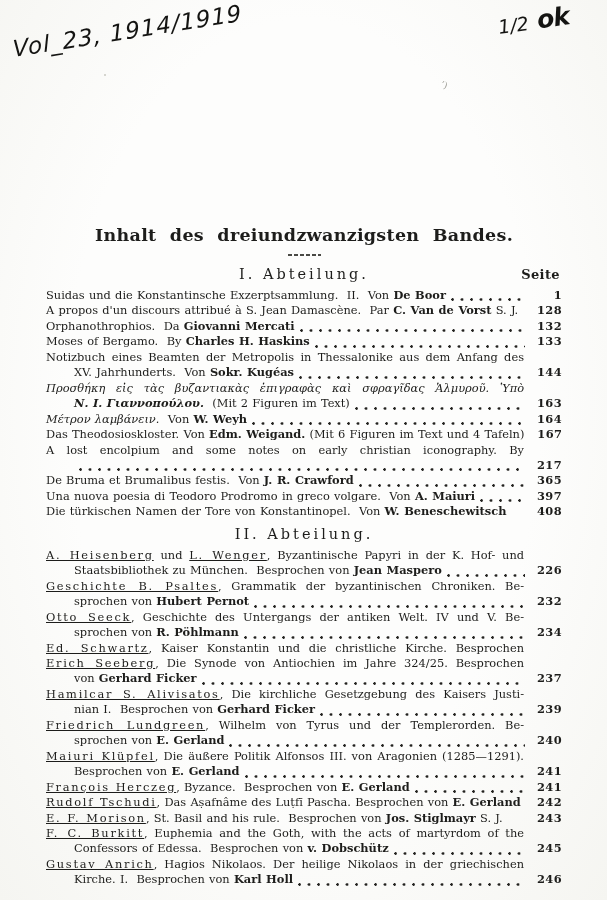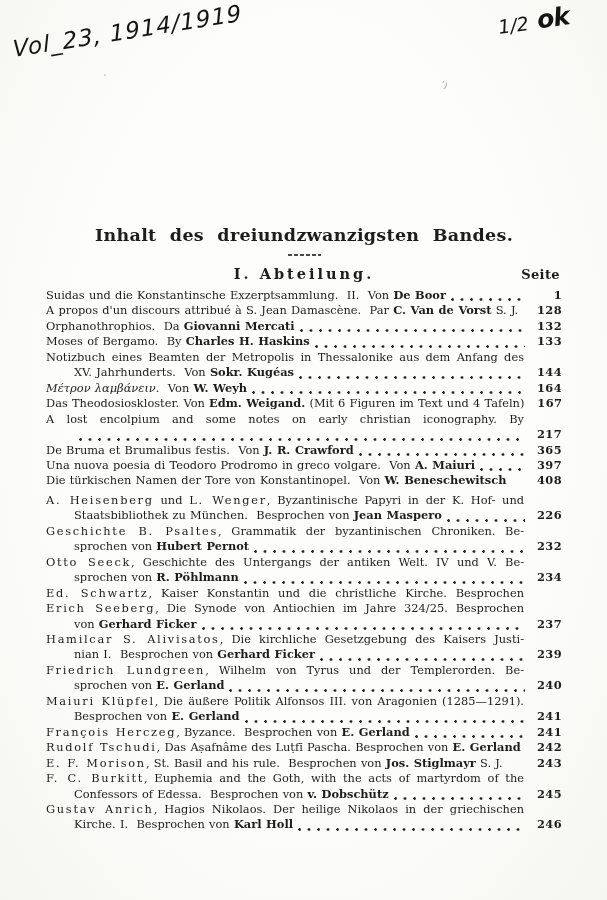--- a/index.html
+++ b/index.html
@@ -27,40 +27,40 @@
   .artifact-dot{left:104px;top:74px;width:2px;height:2px;border-radius:50%;background:#c8c8c1;}
   
   .print{position:absolute;left:46px;top:224px;width:516px;}
   .title{
     margin:1px;text-align:center;font-size:17.5px;font-weight:bold;
     word-spacing:7px;letter-spacing:0.3px;white-space:nowrap;
   }
   .rule{width:33px;height:2px;margin:9px auto 0;
     background:repeating-linear-gradient(90deg,#4a4a45 0 4px,rgba(0,0,0,0) 4px 6px);}
   .heading-row{position:relative;text-align:center;margin-top:8px;height:20px;}
-  .heading{font-size:14.5px;font-weight:700;letter-spacing:3px;white-space:nowrap;}
+  .heading{font-size:14.5px;font-weight:400;letter-spacing:3px;white-space:nowrap;}
   .seite{position:absolute;right:2px;bottom:2px;font-size:13px;font-weight:700;letter-spacing:0.4px;}
   .entries{margin-top:4px;font-size:11.4px;line-height:15.45px;word-spacing:0.6px;}
   .section + .section .heading-row{margin-top:4px;}
   .line{min-height:15.45px;}
   .flexline{display:flex;align-items:center;}
   .flexline .txt{flex:0 1 auto;white-space:pre;}
   .ind{padding-left:28px;}
   .just{text-align:justify;text-align-last:justify;padding-right:38px;}
   .leader{flex:1 1 auto;min-width:4px;position:relative;align-self:stretch;}
   .leader.hasdots::before{
     content:"";position:absolute;left:5px;right:3px;bottom:2px;height:3px;
     background-image:radial-gradient(circle at 1.5px 1.5px,#23221f 1.15px,rgba(0,0,0,0) 1.5px);
     background-size:9.5px 3px;background-repeat:repeat-x;
   }
   .page{flex:0 0 34px;text-align:right;font-weight:700;letter-spacing:0.4px;}
   .seg-b{font-weight:700;}
   .seg-i{font-style:italic;}
   .seg-bi{font-weight:700;font-style:italic;}
-  .seg-sp{letter-spacing:1.7px;}
+  .seg-sp{letter-spacing:1.7px;text-decoration:underline;}
 </style>
 </head>
 <body>
 
 <main>
 
   <div class="hw hw-left">Vol_23, 1914/1919</div>
 
   <div class="hw hw-right">
     <span class="frac">1/2</span>
@@ -107,20 +107,28 @@
             </div>
             <div class="entry">
               <div class="line just"><span class="seg">Notizbuch eines Beamten der Metropolis in Thessalonike aus dem Anfang des</span></div>
               <div class="line flexline ind">
                 <span class="txt"><span class="seg">XV. Jahrhunderts.  Von </span><span class="seg seg-b">Sokr. Kugéas</span></span>
                 <span class="leader hasdots"></span>
                 <span class="page">144</span>
               </div>
             </div>
             <div class="entry">
+              <div class="line just"><span class="seg seg-i">Προσθήκη εἰς τὰς βυζαντιακὰς ἐπιγραφὰς καὶ σφραγῖδας Ἁλμυροῦ.  Ὑπὸ</span></div>
+              <div class="line flexline ind">
+                <span class="txt"><span class="seg seg-bi">Ν. Ι. Γιαννοπούλου.</span><span class="seg">  (Mit 2 Figuren im Text)</span></span>
+                <span class="leader hasdots"></span>
+                <span class="page">163</span>
+              </div>
+            </div>
+            <div class="entry">
               <div class="line flexline">
                 <span class="txt"><span class="seg seg-i">Μέτρον λαμβάνειν.</span><span class="seg">  Von </span><span class="seg seg-b">W. Weyh</span></span>
                 <span class="leader hasdots"></span>
                 <span class="page">164</span>
               </div>
             </div>
             <div class="entry">
               <div class="line flexline">
                 <span class="txt"><span class="seg">Das Theodosioskloster. Von </span><span class="seg seg-b">Edm. Weigand.</span><span class="seg"> (Mit 6 Figuren im Text und 4 Tafeln)</span></span>
                 <span class="leader"></span>
@@ -151,20 +159,21 @@
             <div class="entry">
               <div class="line flexline">
                 <span class="txt"><span class="seg">Die türkischen Namen der Tore von Konstantinopel.  Von </span><span class="seg seg-b">W. Beneschewitsch</span></span>
                 <span class="leader"></span>
                 <span class="page">408</span>
               </div>
             </div>
           </div>
         </section>
         <section class="section">
+          <div class="heading-row"><span class="heading">II. Abteilung.</span></div>
           <div class="entries">
             <div class="entry">
               <div class="line just"><span class="seg seg-sp">A. Heisenberg</span><span class="seg"> und </span><span class="seg seg-sp">L. Wenger</span><span class="seg">, Byzantinische Papyri in der K. Hof- und</span></div>
               <div class="line flexline ind">
                 <span class="txt"><span class="seg">Staatsbibliothek zu München.  Besprochen von </span><span class="seg seg-b">Jean Maspero</span></span>
                 <span class="leader hasdots"></span>
                 <span class="page">226</span>
               </div>
             </div>
             <div class="entry">

